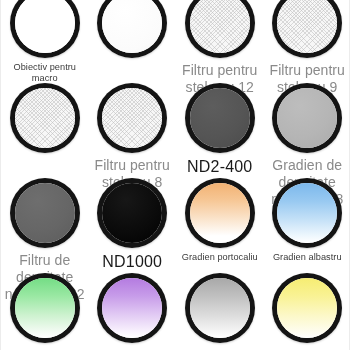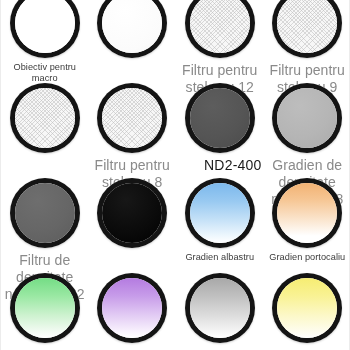--- a/index.html
+++ b/index.html
@@ -99,23 +99,22 @@
     text-align: center;
     color: #8a8a8a;
     margin-top: 4px;
     padding: 0 2px;
     width: 100%;
     box-sizing: border-box;
     letter-spacing: 0.05px;
   }
   .label.big {
     color: #1b1b1b;
-    font-size: 14px;
+    font-size: 16px;
     letter-spacing: 0.2px;
-    text-align: right;
   }
   .label.mid {
     color: #3a3a3a;
     font-size: 9.2px;
   }
 </style>
 </head>
 <body>
 
 <div id="page">
@@ -205,38 +204,39 @@
         </div>
         <div class="label">Filtru de densitate neutră ND32</div>
       </div>
 
       <div class="cell">
         <div class="disc-wrap">
           <div class="disc">
             <div class="glass" style="background:radial-gradient(circle at 40% 28%, #171717 0%, #0a0a0a 60%, #000000 100%);"></div>
           </div>
         </div>
+        <div class="label big">ND1000</div>
+      </div>
+
+      <div class="cell">
+        <div class="disc-wrap">
+          <div class="disc">
+            <div class="glass" style="background:linear-gradient(to bottom, #f2b273 0%, #f6c694 28%, #fae2c8 58%, #ffffff 88%, #ffffff 100%);"></div>
+          </div>
+        </div>
+        <div class="label mid">Gradien portocaliu</div>
       </div>
 
       <div class="cell">
         <div class="disc-wrap">
           <div class="disc">
             <div class="glass" style="background:linear-gradient(to bottom, #7cb8ec 0%, #98c9f1 30%, #c3e0f7 60%, #eef7fd 88%, #ffffff 100%);"></div>
           </div>
         </div>
         <div class="label mid">Gradien albastru</div>
-      </div>
-
-      <div class="cell">
-        <div class="disc-wrap">
-          <div class="disc">
-            <div class="glass" style="background:linear-gradient(to bottom, #f2b273 0%, #f6c694 28%, #fae2c8 58%, #ffffff 88%, #ffffff 100%);"></div>
-          </div>
-        </div>
-        <div class="label mid">Gradien portocaliu</div>
       </div>
     </div>
 
     <div class="row">
       <div class="cell">
         <div class="disc-wrap">
           <div class="disc">
             <div class="glass" style="background:linear-gradient(to bottom, #74dd85 0%, #9ae8a3 30%, #cdf2cf 62%, #f4fbf4 90%, #ffffff 100%);"></div>
           </div>
         </div>

